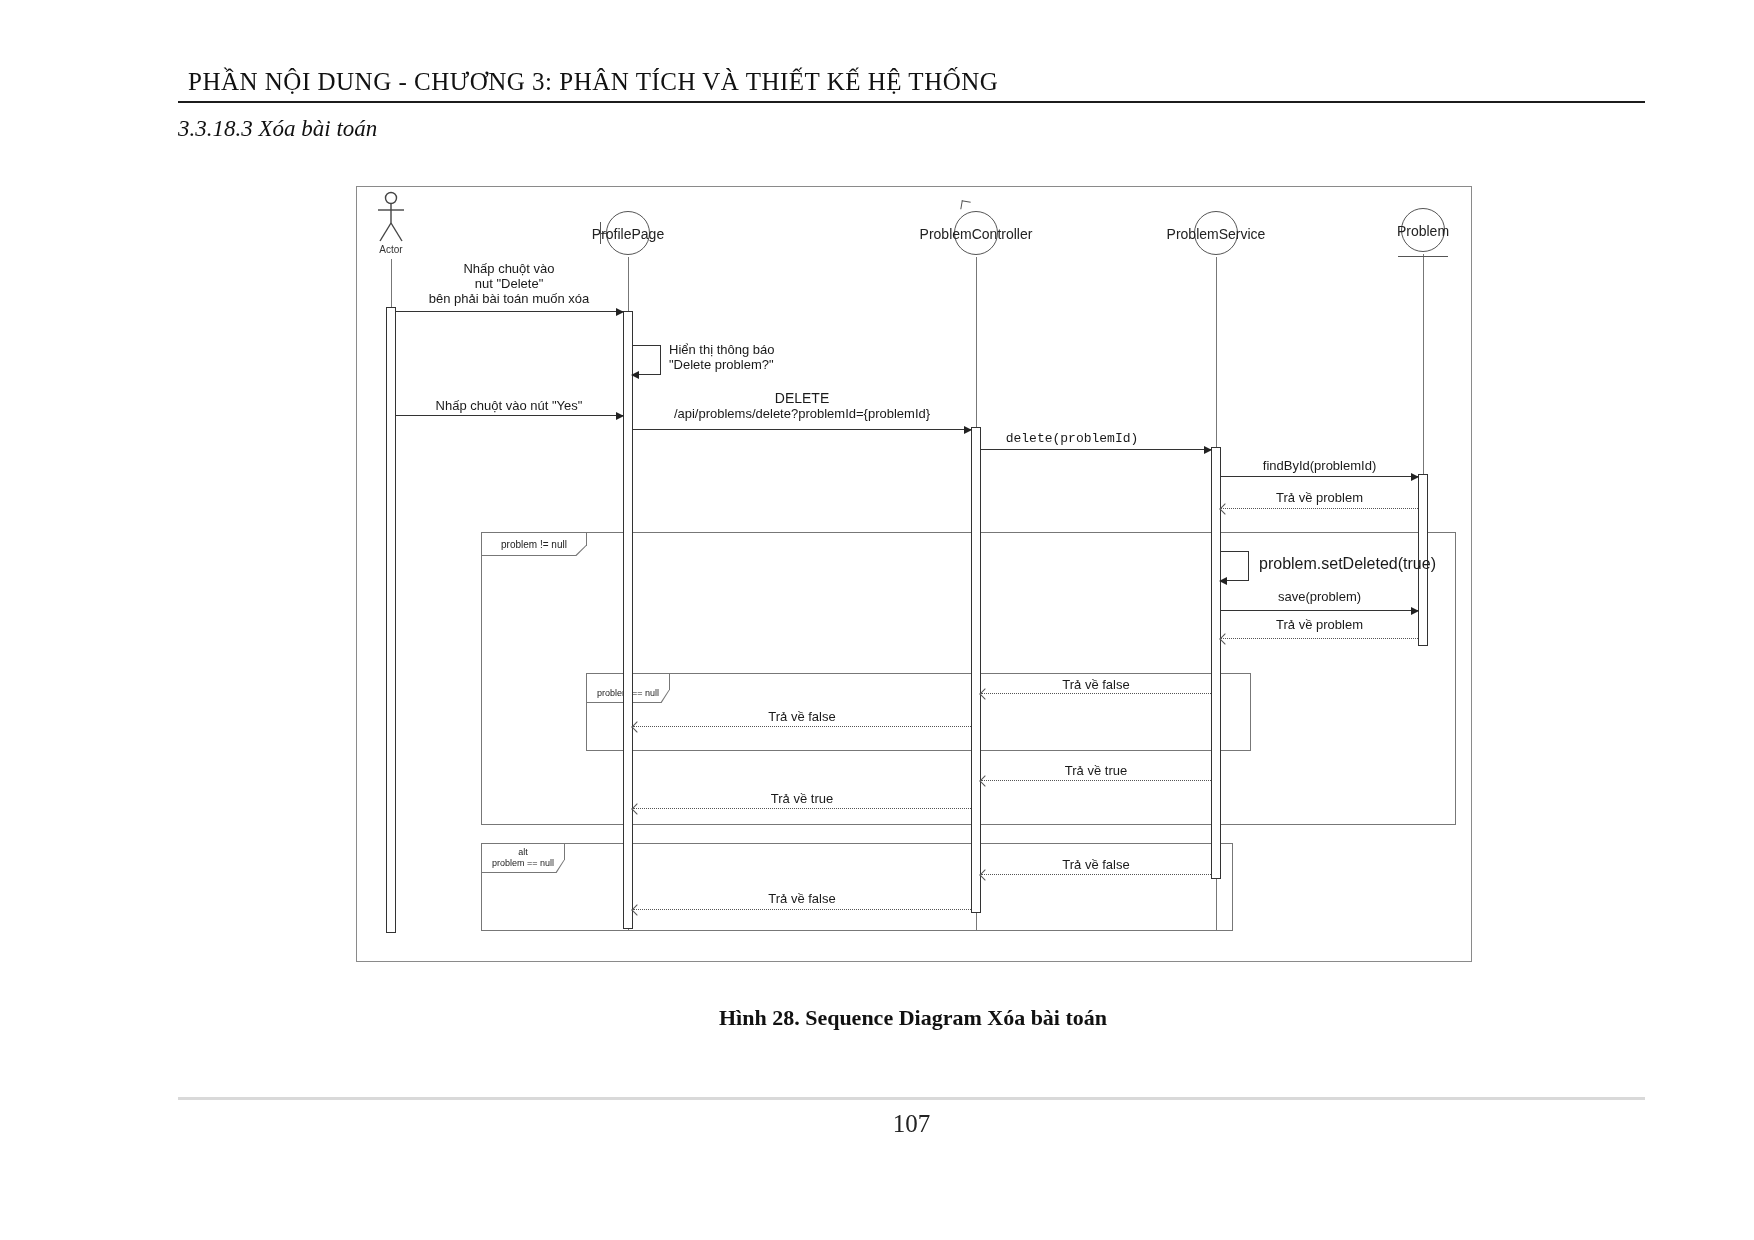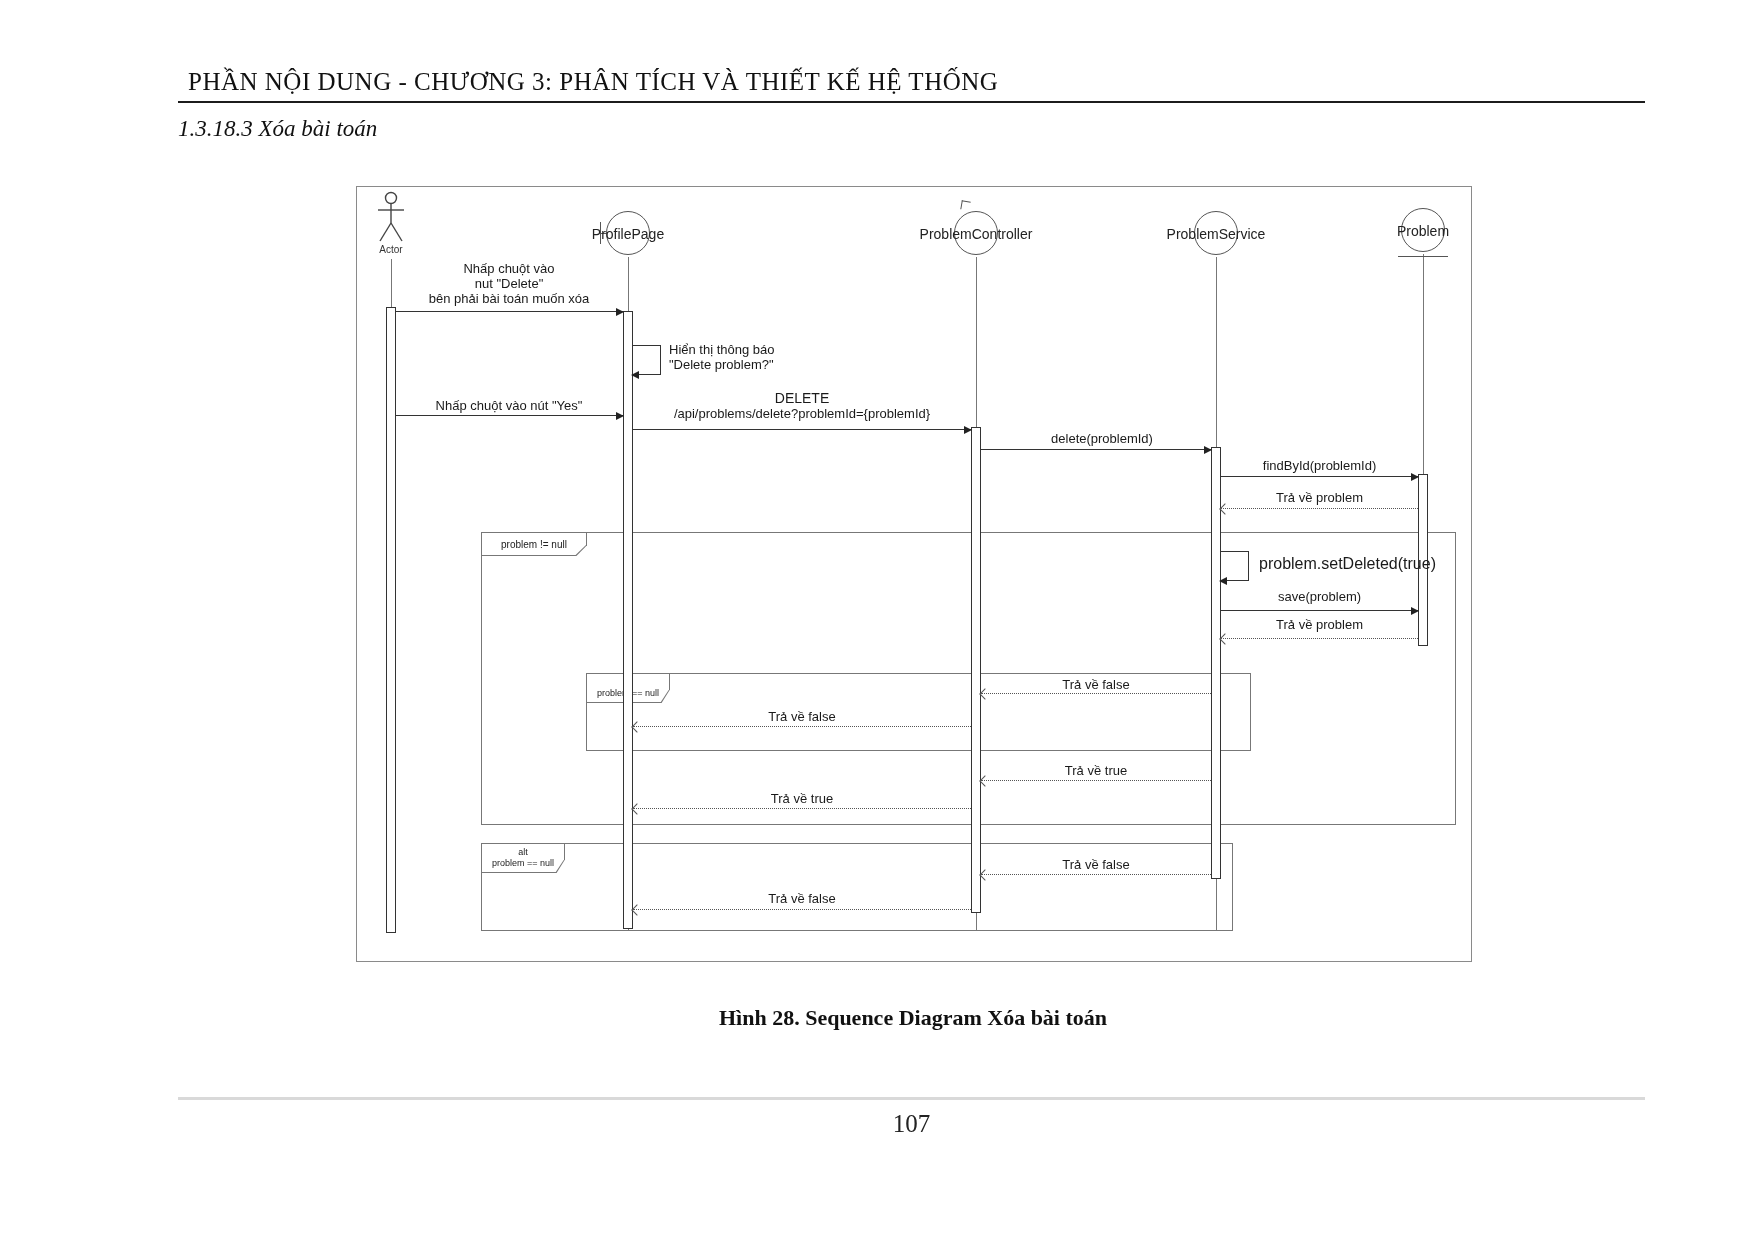--- a/index.html
+++ b/index.html
@@ -49,21 +49,21 @@
   .actor-svg circle, .actor-svg line { stroke:#444; fill:none; stroke-width:1.4; }
   .ctrl-arrow { width:8px; height:8px; border-left:1px solid #555; border-bottom:1px solid #555; transform:rotate(100deg); }
 </style>
 </head>
 <body>
 
 <div id="canvas">
 
   <div class="abs serif doc-header" style="left:188px; top:68px;">PHẦN NỘI DUNG - CHƯƠNG 3: PHÂN TÍCH VÀ THIẾT KẾ HỆ THỐNG</div>
   <div class="abs header-rule" style="left:178px; top:101px; width:1467px;"></div>
-  <div class="abs serif section-title" style="left:178px; top:116px;">1.3.18.3 Xóa bài toán</div>
+  <div class="abs serif section-title" style="left:178px; top:116px;">3.3.18.3 Xóa bài toán</div>
 
   <div class="abs frame" style="left:356px; top:186px; width:1114px; height:774px;">
 
     <div class="abs lifeline" style="left:34px; top:72px; height:50px;"></div>
     <div class="abs lifeline" style="left:271px; top:70px; height:674px;"></div>
     <div class="abs lifeline" style="left:619px; top:70px; height:674px;"></div>
     <div class="abs lifeline" style="left:859px; top:70px; height:674px;"></div>
     <div class="abs lifeline" style="left:1066px; top:67px; height:392px;"></div>
 
     <svg class="abs actor-svg" style="left:16px; top:4px;" width="36" height="54" viewBox="0 0 36 54">
@@ -146,21 +146,21 @@
     </div>
 
     <div class="abs m-label" style="left:300px; top:204px; width:290px;">
       <span class="big" style="display:block;">DELETE</span>
       <span style="display:block;">/api/problems/delete?problemId={problemId}</span>
     </div>
     <div class="abs m-line" style="left:276px; top:242px; width:338px;">
       <span class="ah-r"></span>
     </div>
 
-    <div class="abs m-label" style="left:636px; top:244px; width:218px;">delete(problemId)</div>
+    <div class="abs m-label" style="left:606px; top:244px; width:218px;font-family:Liberation Mono, monospace;">delete(problemId)</div>
     <div class="abs m-line" style="left:624px; top:262px; width:230px;">
       <span class="ah-r"></span>
     </div>
 
     <div class="abs m-label" style="left:870px; top:271px; width:185px;">findById(problemId)</div>
     <div class="abs m-line" style="left:864px; top:289px; width:197px;">
       <span class="ah-r"></span>
     </div>
 
     <div class="abs m-label" style="left:870px; top:303px; width:185px;">Trả về problem</div>

